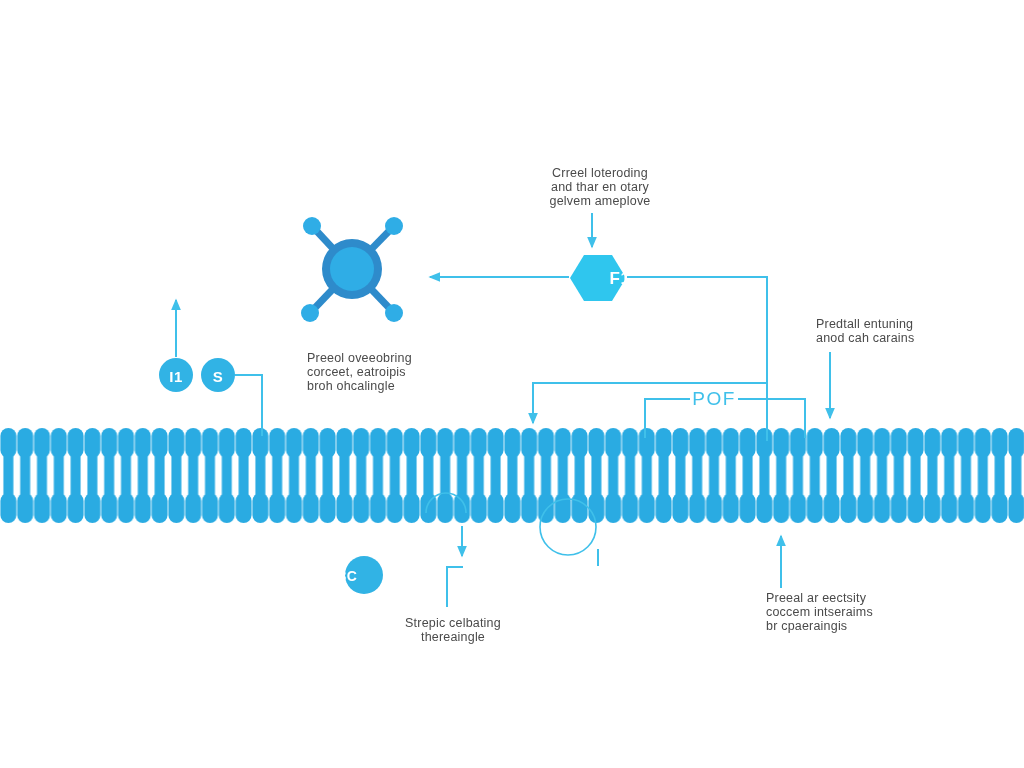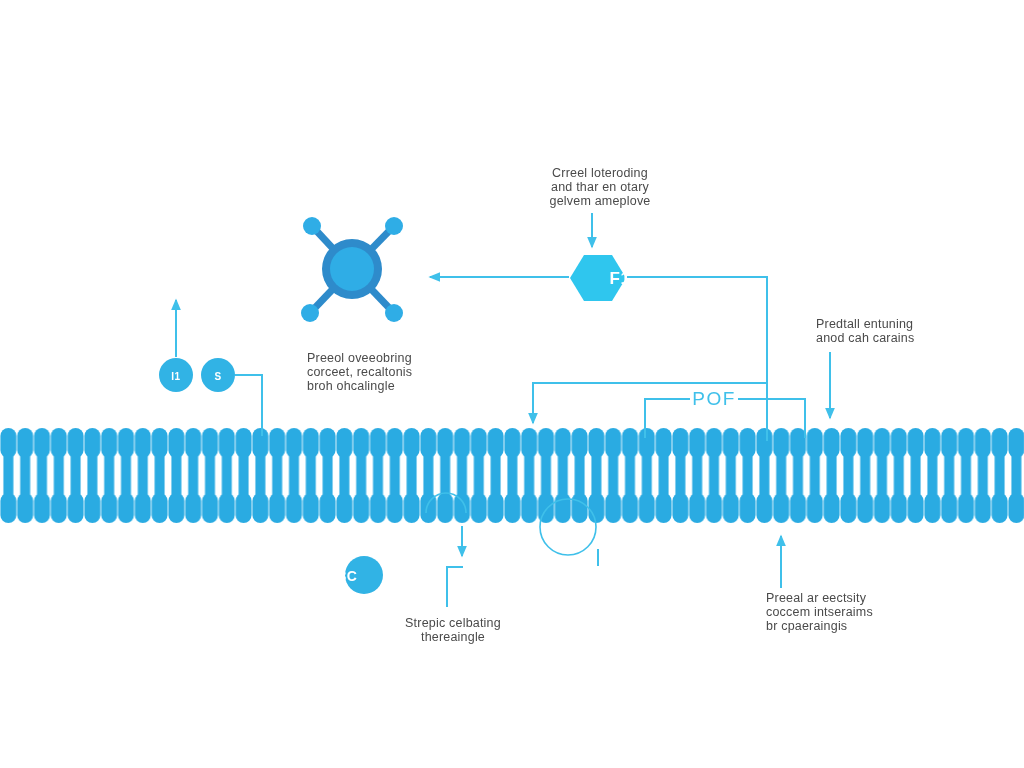--- a/index.html
+++ b/index.html
@@ -8,21 +8,21 @@
     font-family:"Liberation Sans", sans-serif;overflow:hidden;
   }
   .layer{position:absolute;left:0;top:0;width:1024px;height:768px;}
   .label{
     position:absolute;color:var(--text,#4a4a4a);font-size:12.5px;line-height:14px;
     white-space:pre-line;letter-spacing:.2px;
   }
   .label.center{transform:translateX(-50%);text-align:center;}
   .node-text{
     position:absolute;transform:translate(-50%,-50%);color:#ffffff;
-    font-size:10px;font-weight:600;letter-spacing:.5px;
+    font-size:15px;font-weight:600;letter-spacing:.5px;
   }
   .hex-text{font-size:17px;}
   .c3-text{font-size:14px;}
   .pof-text{
     position:absolute;transform:translate(-50%,-50%);color:var(--line,#3fc0ea);
     font-size:19px;letter-spacing:1.5px;font-weight:400;
   }
   svg .ln{stroke:var(--line,#3fc0ea);stroke-width:2;fill:none;}
   svg .thin{stroke:var(--line,#3fc0ea);stroke-width:1.6;fill:none;}
   svg .mem{fill:var(--membrane,#2aabe2);}
@@ -100,21 +100,21 @@
     <circle class="node" cx="218" cy="375" r="17"></circle>
     <circle class="node" cx="364" cy="575" r="19"></circle>
   </svg>
 
   <div class="label center" style="left:600px;top:166px;">Crreel loteroding
 and thar en otary
 gelvem ameplove</div>
 
 
   <div class="label" style="left:307px;top:351px;">Preeol oveeobring
-corceet, recaltonis
+corceet, eatroipis
 broh ohcalingle</div>
 
   <div class="label" style="left:816px;top:317px;">Predtall entuning
 anod cah carains</div>
 
   <div class="pof-text" style="left:714px;top:399px;text-align:center;">POF</div>
 
 
   <div class="label center" style="left:447px;top:616px;margin-left:6px;">Strepic celbating
 thereaingle</div>

